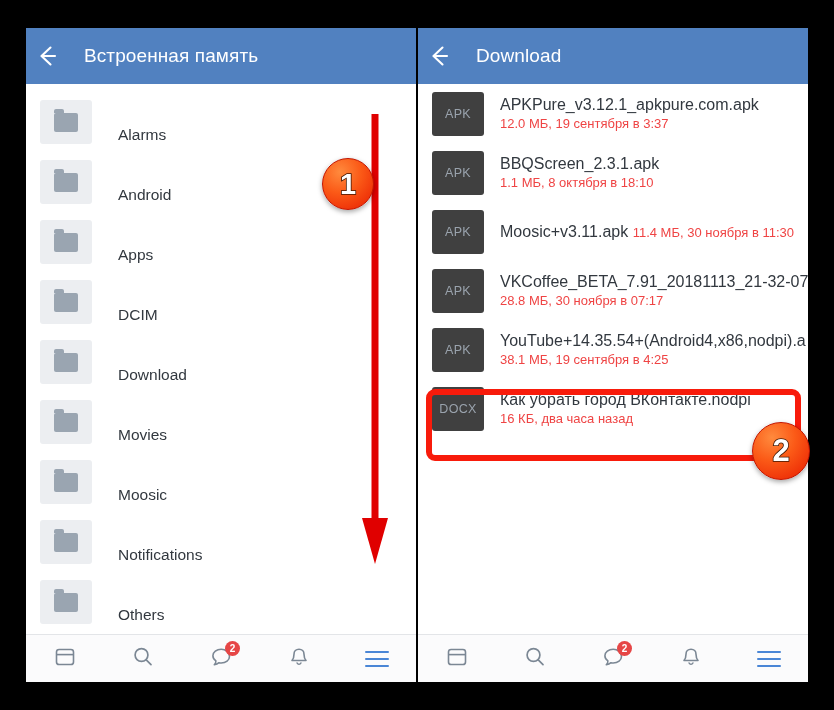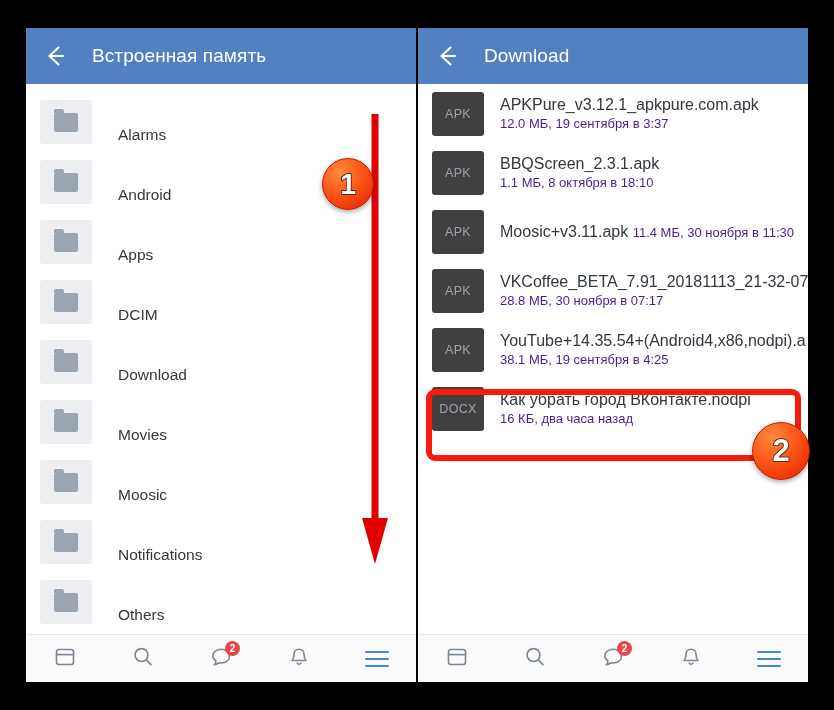--- a/index.html
+++ b/index.html
@@ -29,21 +29,21 @@
   .phone-left  { left: 26px; }
   .phone-right { left: 418px; }
 
   
   .appbar {
     height: 56px;
     flex: 0 0 56px;
     background: #5181c0;
     display: flex;
     align-items: center;
-    padding-left: 16px;
+    padding-left: 8px;
     box-sizing: border-box;
   }
   .back-icon {
     width: 26px;
     height: 26px;
     flex: 0 0 26px;
     position: relative;
   }
   .back-icon svg { display: block; }
   .appbar-title {
@@ -133,21 +133,21 @@
     overflow: hidden;
   }
   .file-name {
     font-size: 16px;
     color: #32383f;
     white-space: nowrap;
     line-height: 19px;
   }
   .file-sub {
     font-size: 13px;
-    color: #4c1d95;
+    color: #ef4444;
     white-space: nowrap;
     line-height: 18px;
     margin-top: 1px;
   }
 
   
   .bottomnav {
     flex: 0 0 48px;
     height: 48px;
     background: #fbfbfc;

